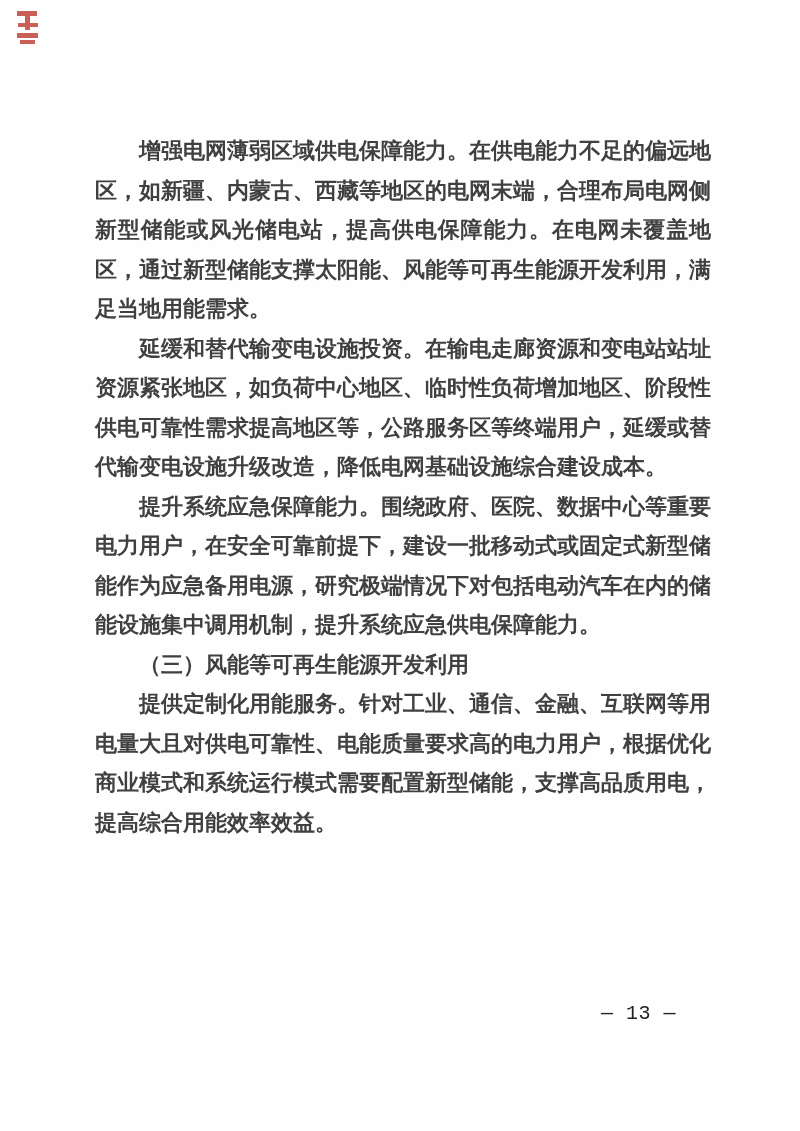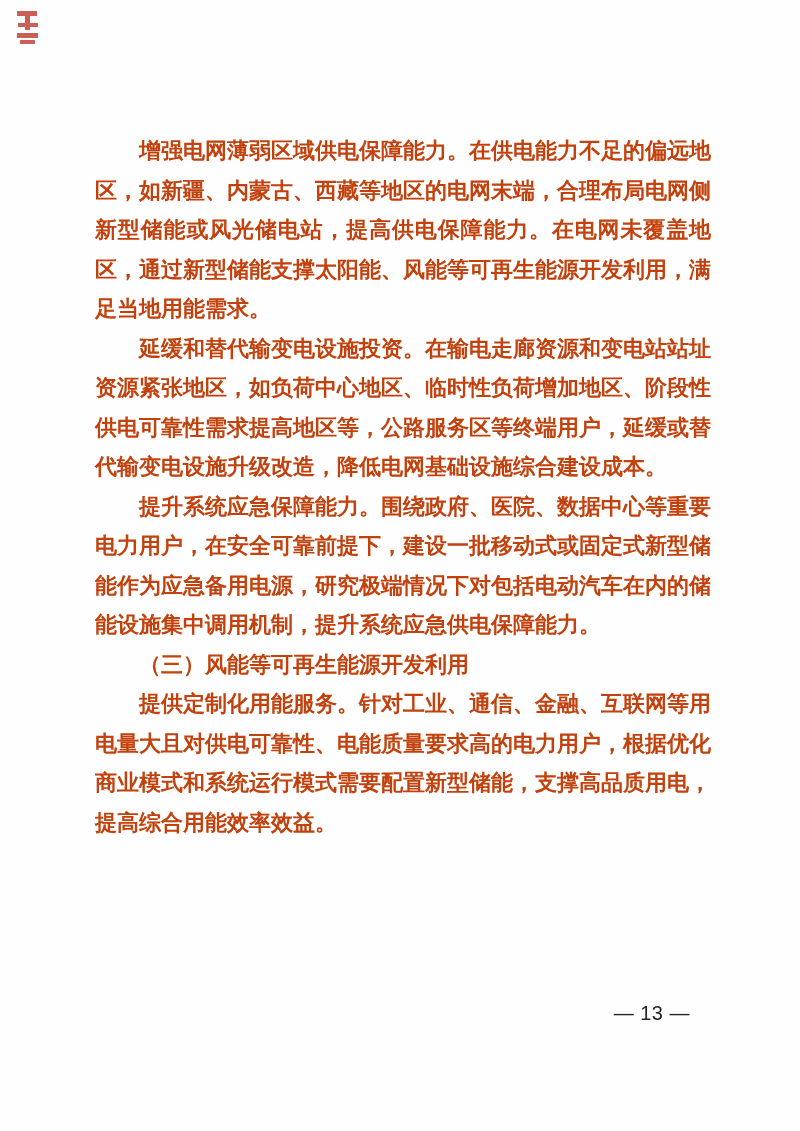--- a/index.html
+++ b/index.html
@@ -26,22 +26,22 @@
     margin: 0;
     padding: 0;
     text-indent: 2em;
   }
   p.para.heading {
     text-align: left;
   }
   .page-number {
     position: absolute;
     top: 1002px;
-    right: 110px;
-    font-family: Liberation Sans, sans-serif;
+    right: 124px;
+    font-family: Liberation Mono, monospace;
     font-size: 20px;
     font-weight: 400;
     color: #242424;
     letter-spacing: 0.5px;
   }
   .corner-mark {
     position: absolute;
     left: 15px;
     top: 9px;
     width: 26px;
@@ -57,21 +57,21 @@
 
   <svg class="corner-mark" viewBox="0 0 26 38" xmlns="http://www.w3.org/2000/svg">
     <rect x="2" y="2" width="20" height="5" fill="#c0443a"></rect>
     <rect x="10" y="7" width="5" height="14" fill="#c0443a"></rect>
     <rect x="3" y="14" width="8" height="4" fill="#c0443a"></rect>
     <rect x="15" y="14" width="8" height="4" fill="#c0443a"></rect>
     <rect x="2" y="24" width="21" height="5" fill="#c0443a"></rect>
     <rect x="5" y="31" width="15" height="4" fill="#c0443a"></rect>
   </svg>
 
-  <div class="body-text" id="paragraph-container" style="color: #c2410c;">
+  <div class="body-text" id="paragraph-container" style="color: #404040;">
       <p class="para">增强电网薄弱区域供电保障能力。在供电能力不足的偏远地区，如新疆、内蒙古、西藏等地区的电网末端，合理布局电网侧新型储能或风光储电站，提高供电保障能力。在电网未覆盖地区，通过新型储能支撑太阳能、风能等可再生能源开发利用，满足当地用能需求。</p>
       <p class="para">延缓和替代输变电设施投资。在输电走廊资源和变电站站址资源紧张地区，如负荷中心地区、临时性负荷增加地区、阶段性供电可靠性需求提高地区等，公路服务区等终端用户，延缓或替代输变电设施升级改造，降低电网基础设施综合建设成本。</p>
       <p class="para">提升系统应急保障能力。围绕政府、医院、数据中心等重要电力用户，在安全可靠前提下，建设一批移动式或固定式新型储能作为应急备用电源，研究极端情况下对包括电动汽车在内的储能设施集中调用机制，提升系统应急供电保障能力。</p>
       <p class="para heading">（三）风能等可再生能源开发利用</p>
       <p class="para">提供定制化用能服务。针对工业、通信、金融、互联网等用电量大且对供电可靠性、电能质量要求高的电力用户，根据优化商业模式和系统运行模式需要配置新型储能，支撑高品质用电，提高综合用能效率效益。</p>
     </div>
 
   <div class="page-number">— 13 —</div>
 
 </div>

